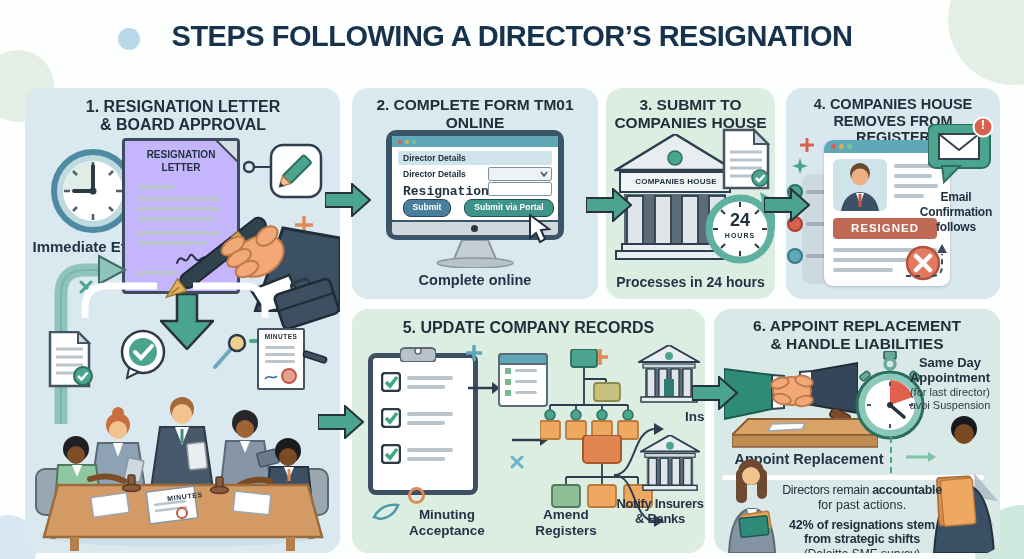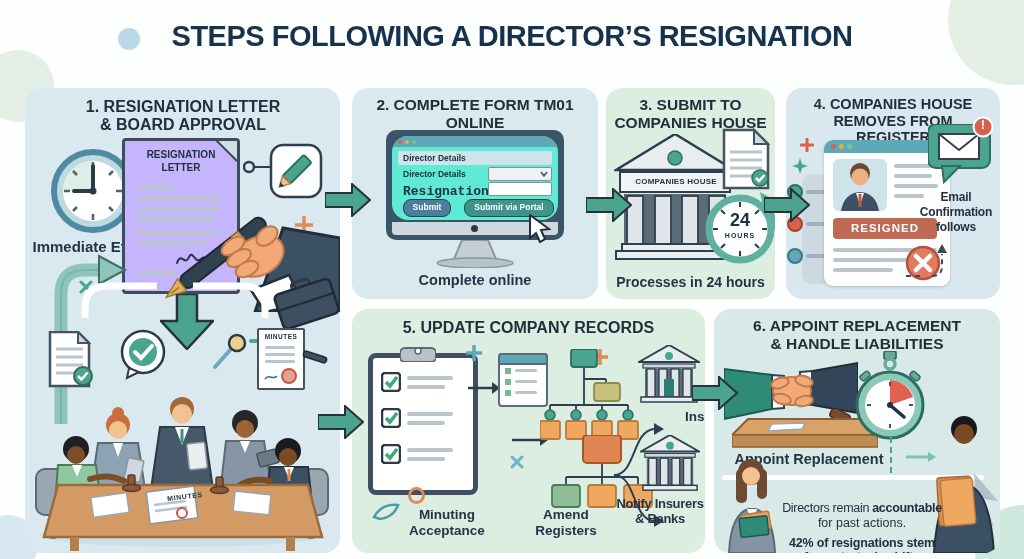--- a/index.html
+++ b/index.html
@@ -236,21 +236,21 @@
     </g>
   </svg>
   <div class="smallbold" style="position:absolute;left:130px;top:405px;width:60px;text-align:center;font-size:7px;letter-spacing:0.6px;transform:rotate(-7deg);">MINUTES</div>
 </div>
 
 <div class="panel" id="p2" style="left:352px;top:88px;width:246px;height:211px;background:#d9e9ee;">
   <div class="h pre" style="left:18px;width:210px;top:8px;font-size:15.5px;">2. COMPLETE FORM TM01
 ONLINE</div>
 
   <div class="abs" style="left:34px;top:42px;width:178px;height:110px;background:#3b5568;border-radius:10px;">
-    <div class="abs" style="left:6px;top:6px;width:166px;height:84px;background:#5eead4;border-radius:16px;overflow:hidden;">
+    <div class="abs" style="left:6px;top:6px;width:166px;height:84px;background:#ffffff;border-radius:1px;overflow:hidden;">
       <div class="abs" style="left:0;top:0;width:100%;height:11px;background:#5fa8b8;">
         <span class="circle" style="left:6px;top:3.5px;width:4px;height:4px;background:#d9604c;position:absolute;"></span>
         <span class="circle" style="left:13px;top:3.5px;width:4px;height:4px;background:#e2b04a;position:absolute;"></span>
         <span class="circle" style="left:20px;top:3.5px;width:4px;height:4px;background:#79c39a;position:absolute;"></span>
       </div>
       <div class="abs smallbold" style="left:6px;top:15px;width:154px;height:14px;background:#cfe3ea;border-radius:2px;font-size:8.5px;line-height:14px;padding-left:5px;box-sizing:border-box;"><span>Director Details</span></div>
       <div class="abs smallbold" style="left:11px;top:33px;font-size:8.5px;">Director Details</div>
       <div class="abs" style="left:96px;top:31px;width:62px;height:12px;background:#eef2f4;border:1px solid #7e93a0;border-radius:2px;">
         <svg class="abs" style="right:3px;top:3px;" width="8" height="6" viewBox="0 0 8 6">
             <polyline points="1,1 4,5 7,1" fill="none" stroke="#44535f" stroke-width="1.5"></polyline>
@@ -599,20 +599,26 @@
     <g stroke="#44535f" stroke-width="2">
       <line x1="38" y1="31" x2="38" y2="35"></line>
         <line x1="38" y1="73" x2="38" y2="77"></line>
       <line x1="15" y1="54" x2="19" y2="54"></line>
         <line x1="57" y1="54" x2="61" y2="54"></line>
     </g>
     <line x1="38" y1="54" x2="52" y2="66" stroke="#22313f" stroke-width="3.5" stroke-linecap="round"></line>
     <circle cx="38" cy="54" r="3" fill="#22313f"></circle>
   </svg>
 
+  <div class="abs" style="left:188px;top:46px;width:96px;text-align:center;line-height:1.18;">
+    <div class="pre" style="font-weight:bold;font-size:13px;color:#22313f;">Same Day
+Appointment</div>
+    <div style="font-size:11px;color:#2c3a45;">(for last director)</div>
+    <div style="font-size:11px;color:#2c3a45;">avoi Suspension</div>
+  </div>
 
   <div class="cap" style="left:10px;top:142px;width:170px;font-size:14.5px;text-align:center;">Appoint Replacement</div>
   <div class="abs" style="left:176px;top:128px;height:36px;border-left:2.5px dashed #4ba58e;"></div>
   <svg class="abs" style="left:192px;top:142px;" width="30" height="12" viewBox="0 0 30 12">
       <line x1="0" y1="6" x2="22" y2="6" stroke="#7fc4a8" stroke-width="3"></line>
       <polygon points="22,1 30,6 22,11" fill="#7fc4a8"></polygon>
     </svg>
 
   <div class="abs" style="left:8px;top:166px;width:262px;height:5px;background:#ffffff;border-radius:3px;"></div>
 
@@ -631,21 +637,21 @@
     <polygon points="46,58 70,86 56,84 66,112 44,92 50,120" fill="#aebac4" opacity="0.85"></polygon>
     <circle cx="36" cy="14" r="13" fill="#17171c"></circle>
     <circle cx="36" cy="19" r="10" fill="#7a4a22"></circle>
     <path d="M6,138 q4,-62 26,-68 h8 q22,6 26,68 z" fill="#3c5065" stroke="#243240" stroke-width="2"></path>
     <polygon points="31,70 41,70 36,84" fill="#ffffff"></polygon>
     <rect x="10" y="62" width="34" height="48" rx="3" fill="#d98f4e" stroke="#a8683a" stroke-width="1.5" transform="rotate(-3 27 86)"></rect>
     <rect x="14" y="64" width="32" height="46" rx="3" fill="#efa860" stroke="#b97b3e" stroke-width="1.5" transform="rotate(-5 30 87)"></rect>
   </svg>
 
   <div class="abs" style="left:48px;top:174px;width:200px;text-align:center;line-height:1.18;color:#22313f;">
-    <div style="font-size:12.5px;letter-spacing:-0.3px;margin-top:18px;">
+    <div style="font-size:12.5px;letter-spacing:-0.3px;">
       <span>Directors remain </span><span style="font-weight:bold;">accountable</span>
     </div>
     <div style="font-size:12.5px;">for past actions.</div>
     <div class="pre" style="font-weight:bold;font-size:12.5px;margin-top:5px;letter-spacing:-0.2px;">42% of resignations stem
 from strategic shifts</div>
     <div style="font-size:12px;">(Deloitte SME survey)</div>
   </div>
 </div>
 
 <svg class="flowarrow" style="left:325px;top:183px;" width="46" height="34" viewBox="0 0 46 34">

